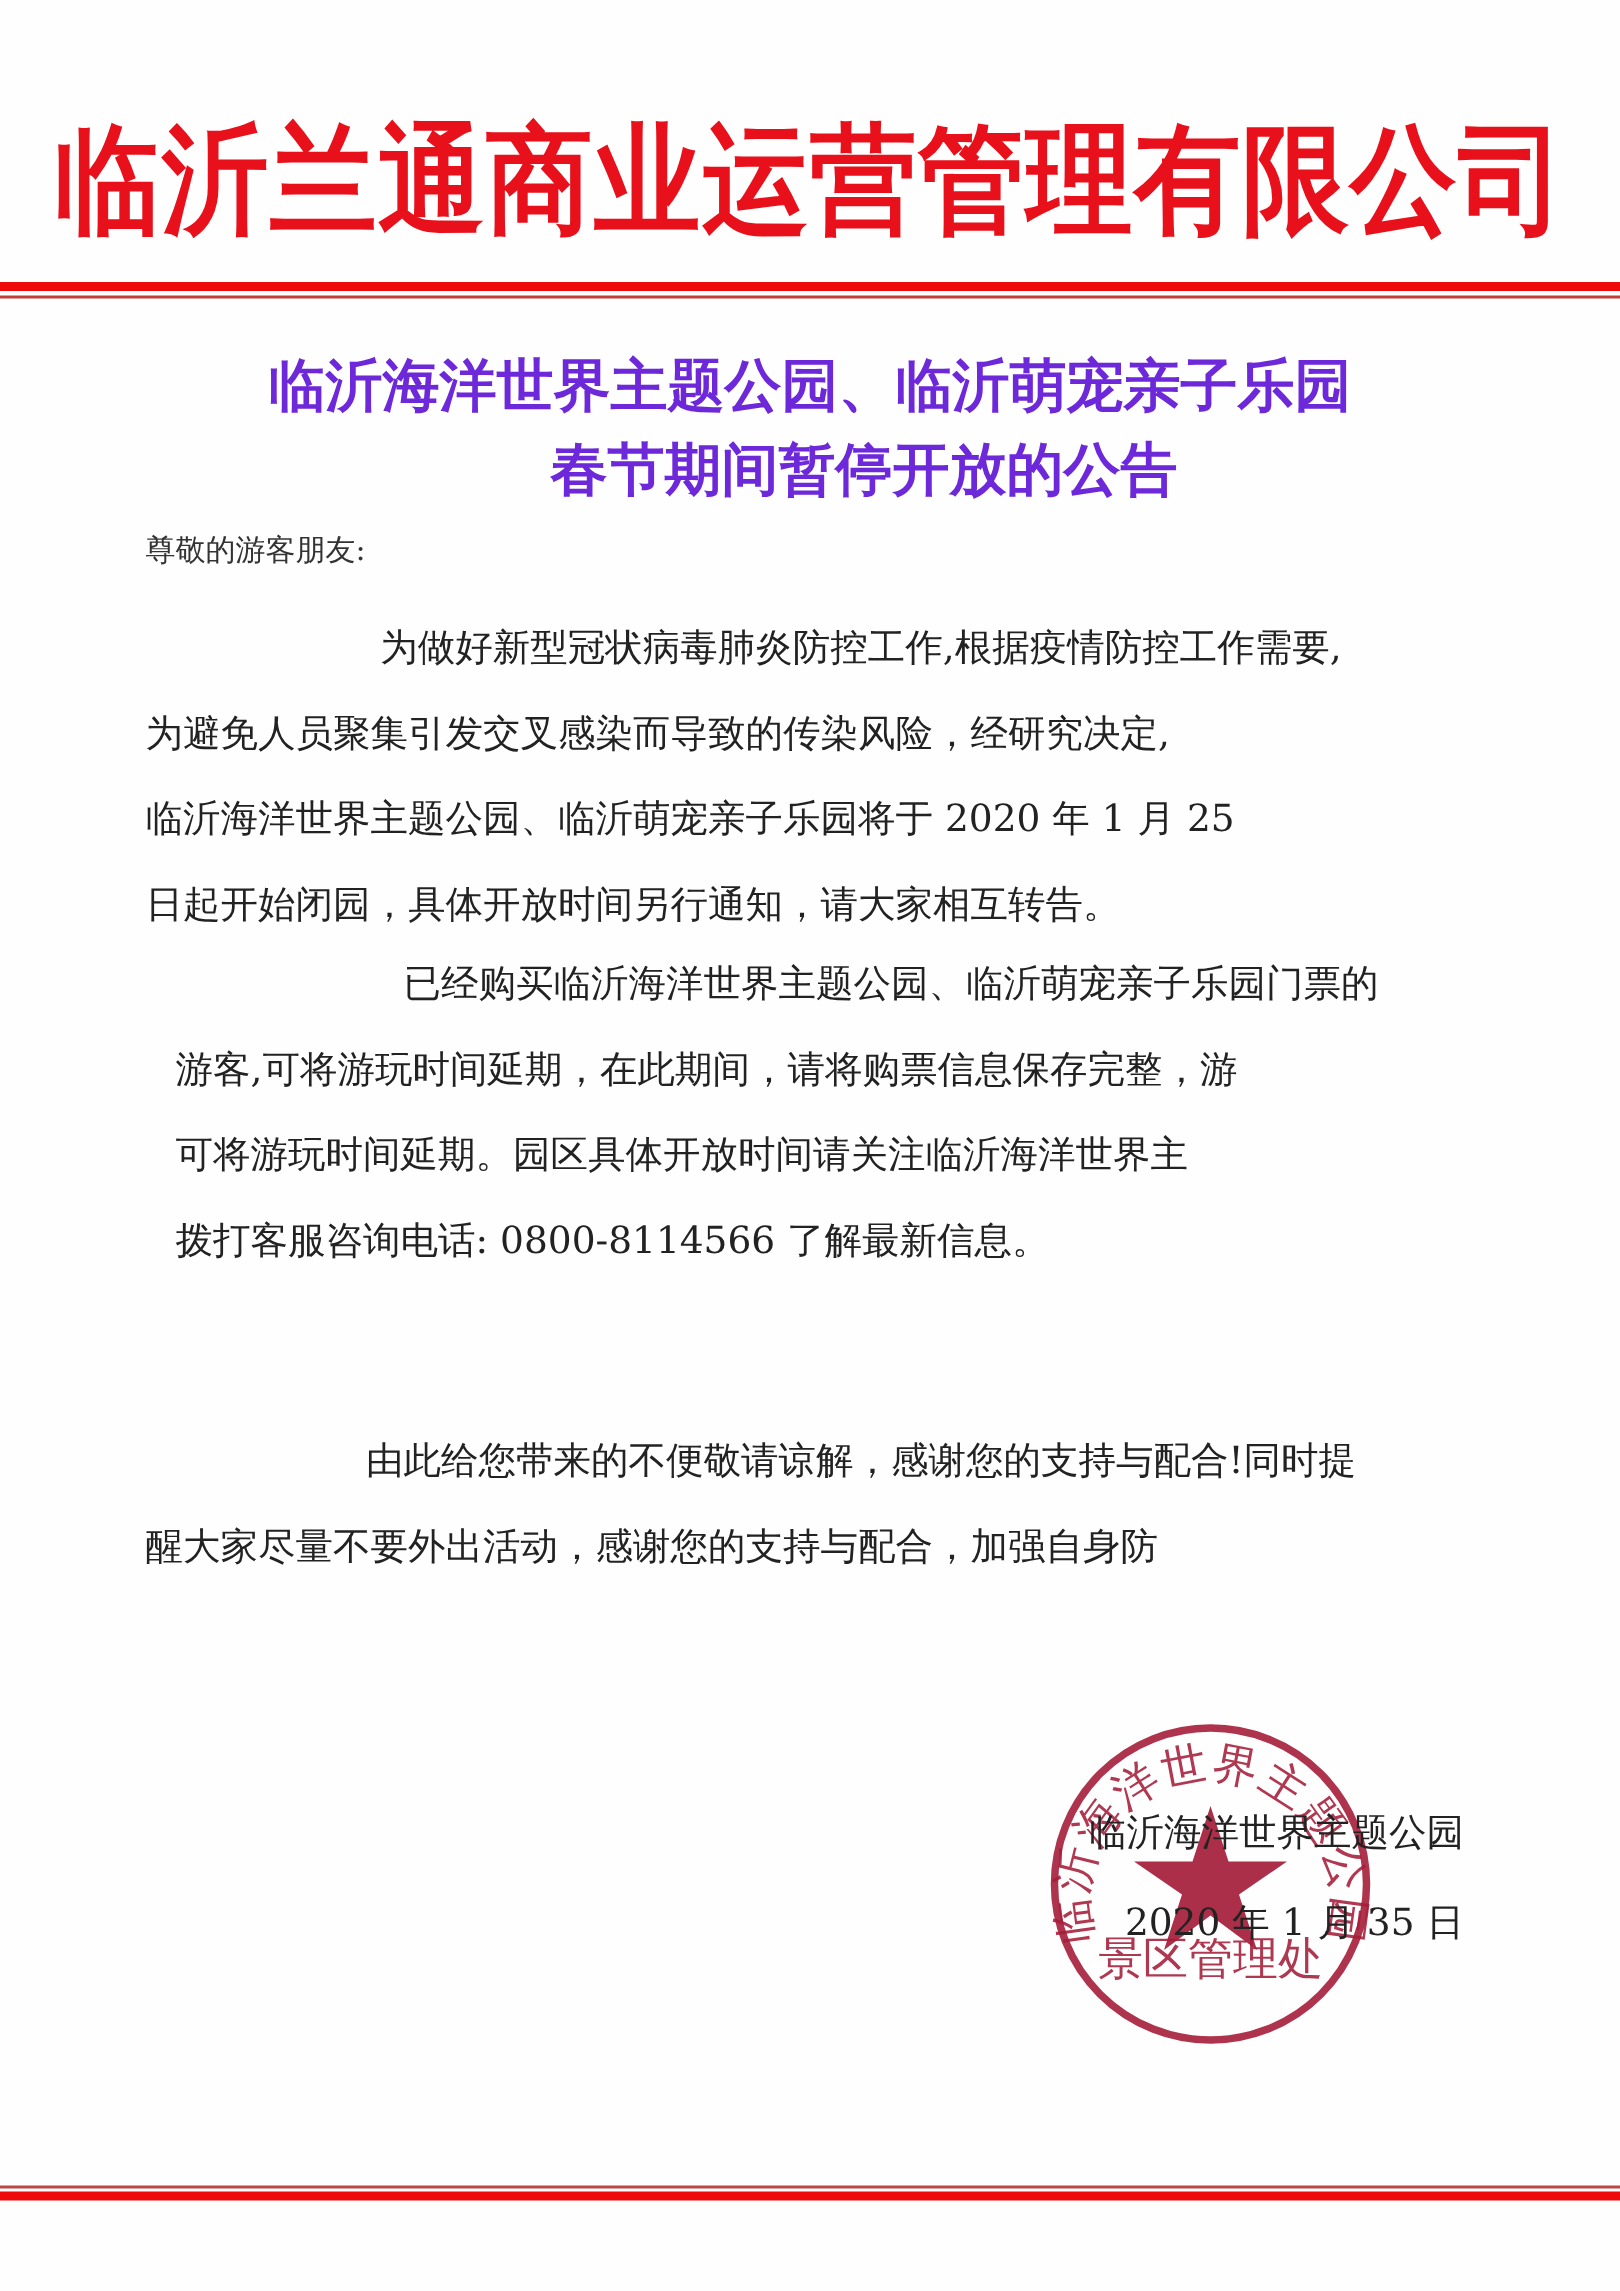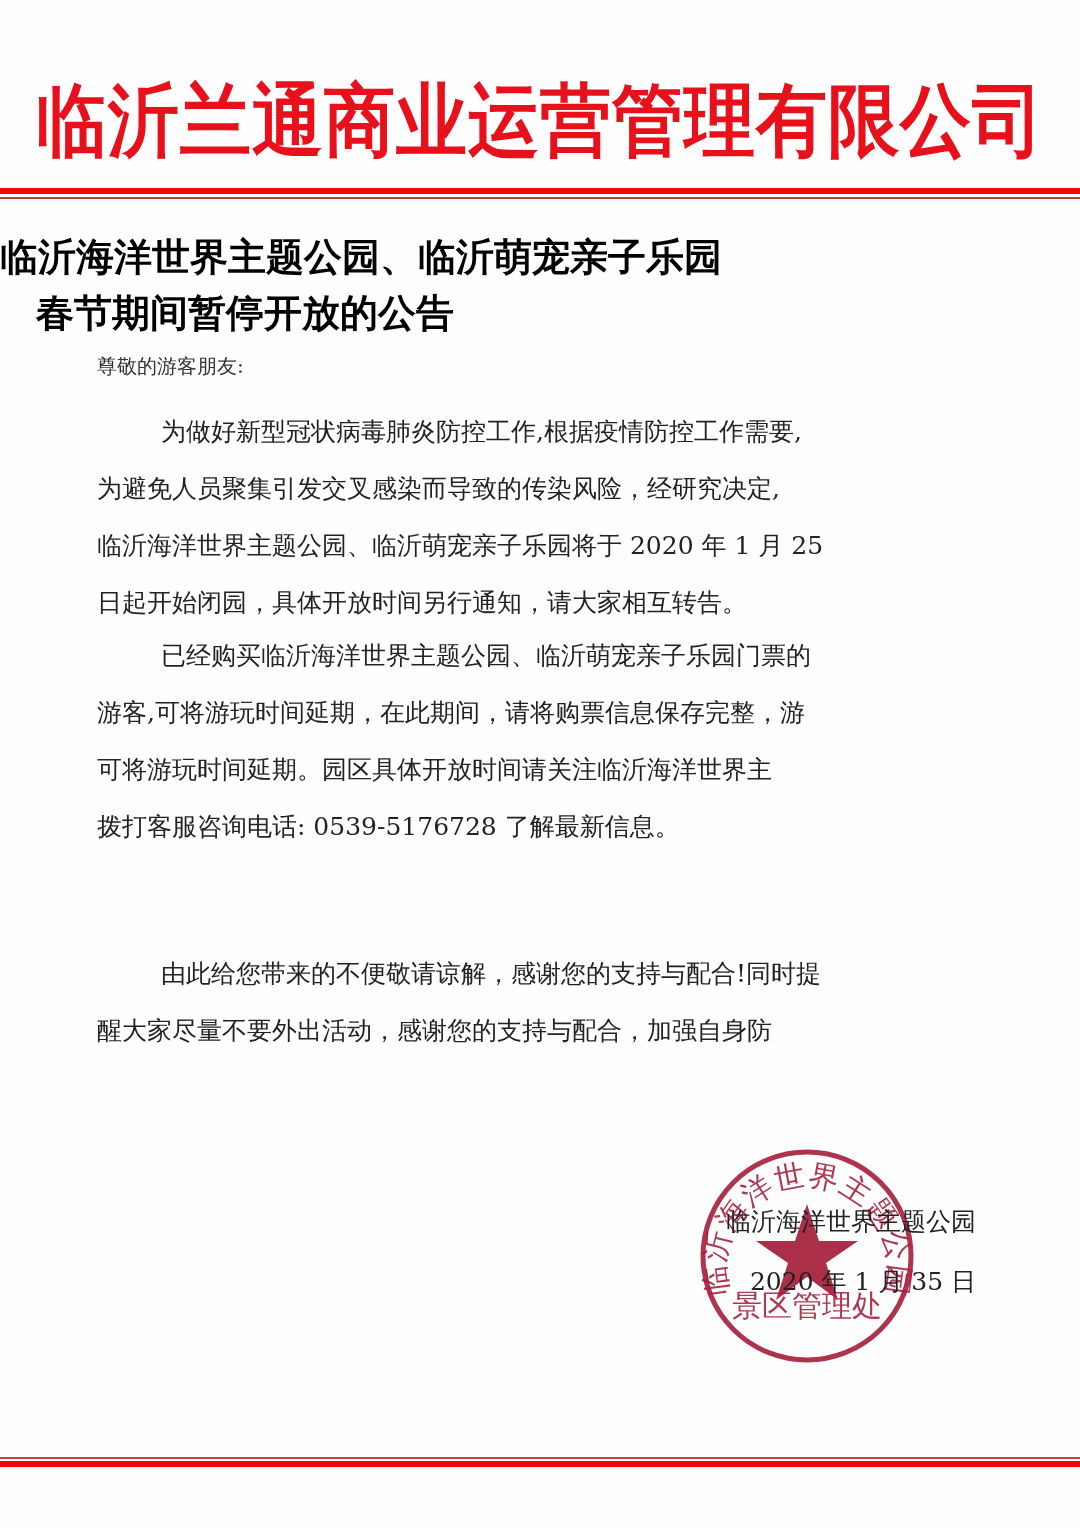--- a/index.html
+++ b/index.html
@@ -2,30 +2,30 @@
 <html><head>
 <meta charset="utf-8">
 <style>
   html, body { margin: 0; padding: 0; background: #fefefe; }
   body { width: 1080px; height: 1527px; position: relative; overflow: hidden; font-family: "DejaVu Serif", "Liberation Serif", serif; color: #222; }
   .company { position: absolute; top: 68px; left: 0; width: 1080px; text-align: center; color: #e8101a; font-family: "DejaVu Serif", serif; font-weight: bold; font-size: 71px; letter-spacing: 1px; white-space: nowrap; transform: scaleY(1.12); transform-origin: top center; }
   .rule-top-thick { position: absolute; left: 0; width: 1080px; top: 188px; height: 6px; background: #ee0a0a; }
   .rule-top-thin { position: absolute; left: 0; width: 1080px; top: 197px; height: 2px; background: #c33a3a; }
   .rule-bot-thin { position: absolute; left: 0; width: 1080px; top: 1457px; height: 2px; background: #b84848; }
   .rule-bot-thick { position: absolute; left: 0; width: 1080px; top: 1461px; height: 6px; background: #ee0a0a; }
-  .title { position: absolute; left: 0; width: 1080px; font-family: "DejaVu Sans", sans-serif; font-weight: bold; font-size: 38px; color: #000000; line-height: 1; }
+  .title { position: absolute; left: 0; width: 1080px; text-align: center; font-family: "DejaVu Sans", sans-serif; font-weight: bold; font-size: 38px; color: #6d28d9; line-height: 1; }
   .t1 { top: 238px; }
   .t2 { top: 294px; margin-left: 36px; }
   .salutation { position: absolute; left: 97px; top: 353px; font-size: 20px; color: #333; }
   .para { position: absolute; left: 97px; width: 890px; font-size: 25px; line-height: 57px; color: #222; }
   .para .line { display: block; white-space: nowrap; }
   .p1 { top: 403px; }
-  .p2 { top: 627px; }
+  .p2 { top: 627px; margin-left: 20px; }
   .p3 { top: 945px; }
-  .indent { padding-left: 64px; }
+  .indent { padding-left: 64px; text-align: center; }
   .stamp { position: absolute; left: 697px; top: 1146px; width: 220px; height: 220px; }
   .sign { position: absolute; right: 104px; font-size: 25px; color: #222; white-space: nowrap; }
   .sign1 { top: 1205px; }
   .sign2 { top: 1265px; }
 </style>
 </head>
 <body>
 
 <div class="company">临沂兰通商业运营管理有限公司</div>
 <div class="rule-top-thick"></div>
@@ -40,21 +40,21 @@
   <span class="line indent">为做好新型冠状病毒肺炎防控工作,根据疫情防控工作需要,</span>
   <span class="line">为避免人员聚集引发交叉感染而导致的传染风险，经研究决定,</span>
   <span class="line">临沂海洋世界主题公园、临沂萌宠亲子乐园将于 2020 年 1 月 25</span>
   <span class="line">日起开始闭园，具体开放时间另行通知，请大家相互转告。</span>
 </div>
 
 <div class="para p2">
   <span class="line indent">已经购买临沂海洋世界主题公园、临沂萌宠亲子乐园门票的</span>
   <span class="line">游客,可将游玩时间延期，在此期间，请将购票信息保存完整，游</span>
   <span class="line">可将游玩时间延期。园区具体开放时间请关注临沂海洋世界主</span>
-  <span class="line">拨打客服咨询电话: 0539-5176728 了解最新信息。</span>
+  <span class="line">拨打客服咨询电话: 0800-8114566 了解最新信息。</span>
 </div>
 
 <div class="para p3">
   <span class="line indent">由此给您带来的不便敬请谅解，感谢您的支持与配合!同时提</span>
   <span class="line">醒大家尽量不要外出活动，感谢您的支持与配合，加强自身防</span>
 </div>
 
 <svg class="stamp" viewBox="0 0 220 220">
   <defs>
     <path id="arcPath" d="M 30 140 A 82 82 0 1 1 190 140" fill="none"></path>

